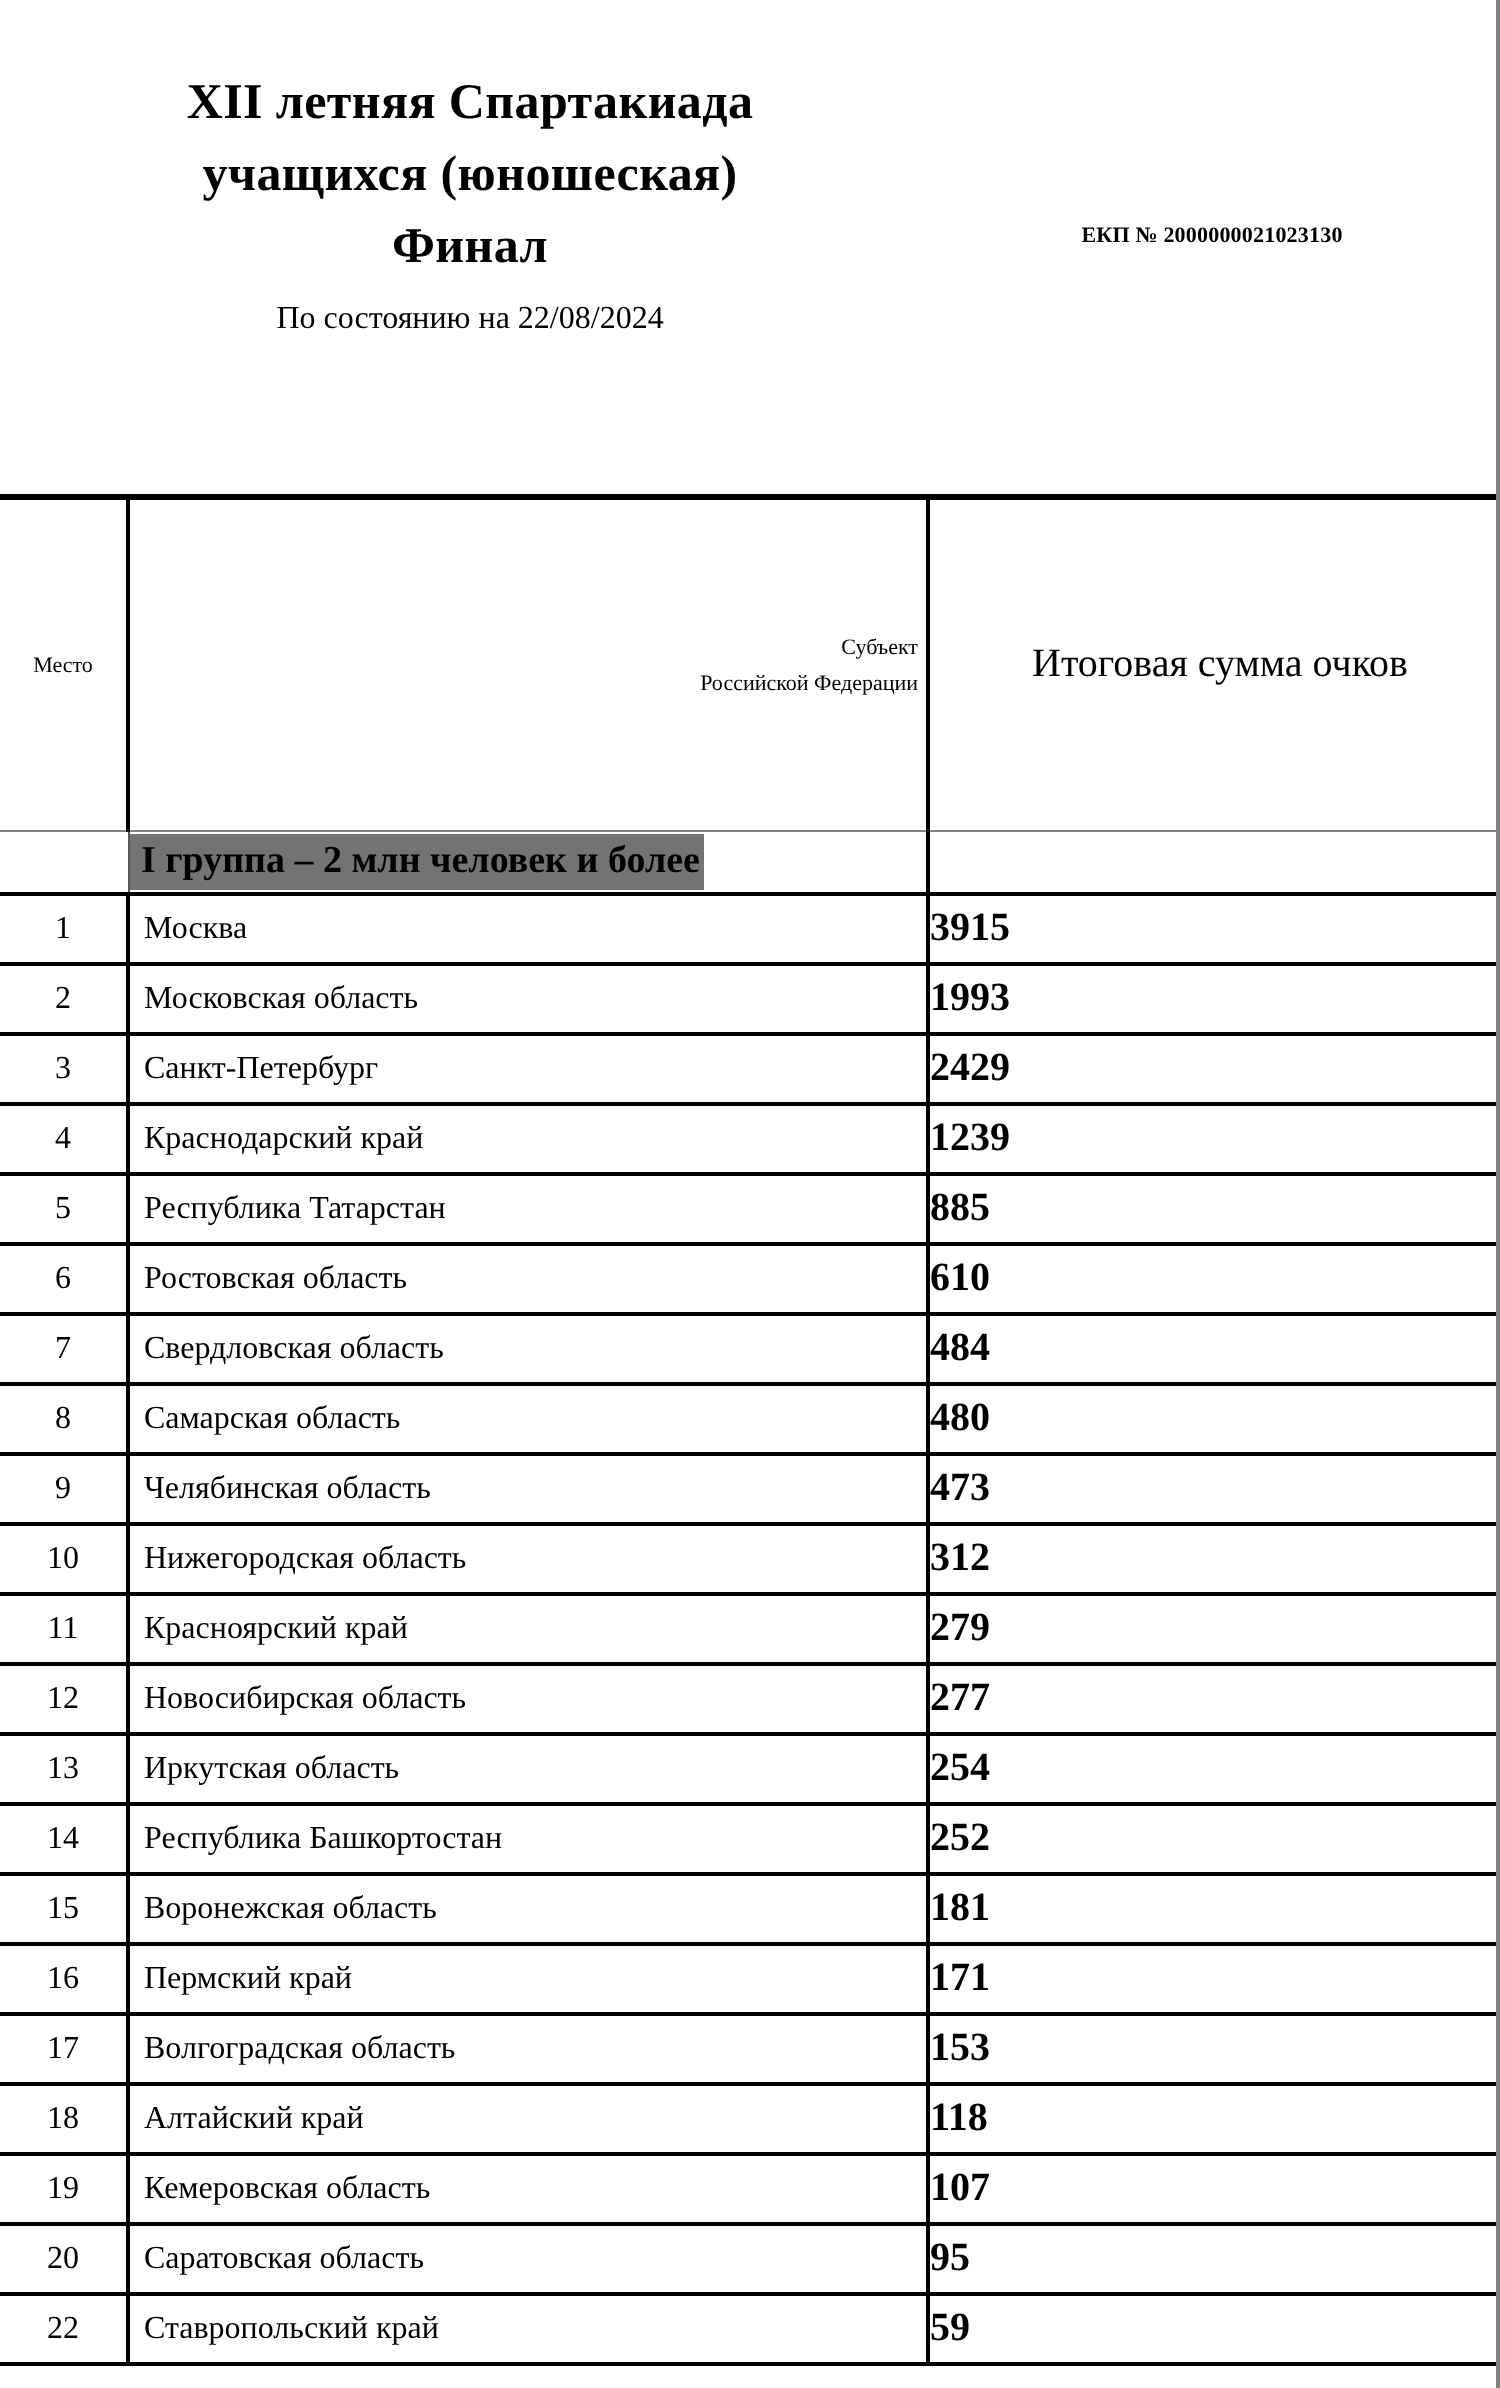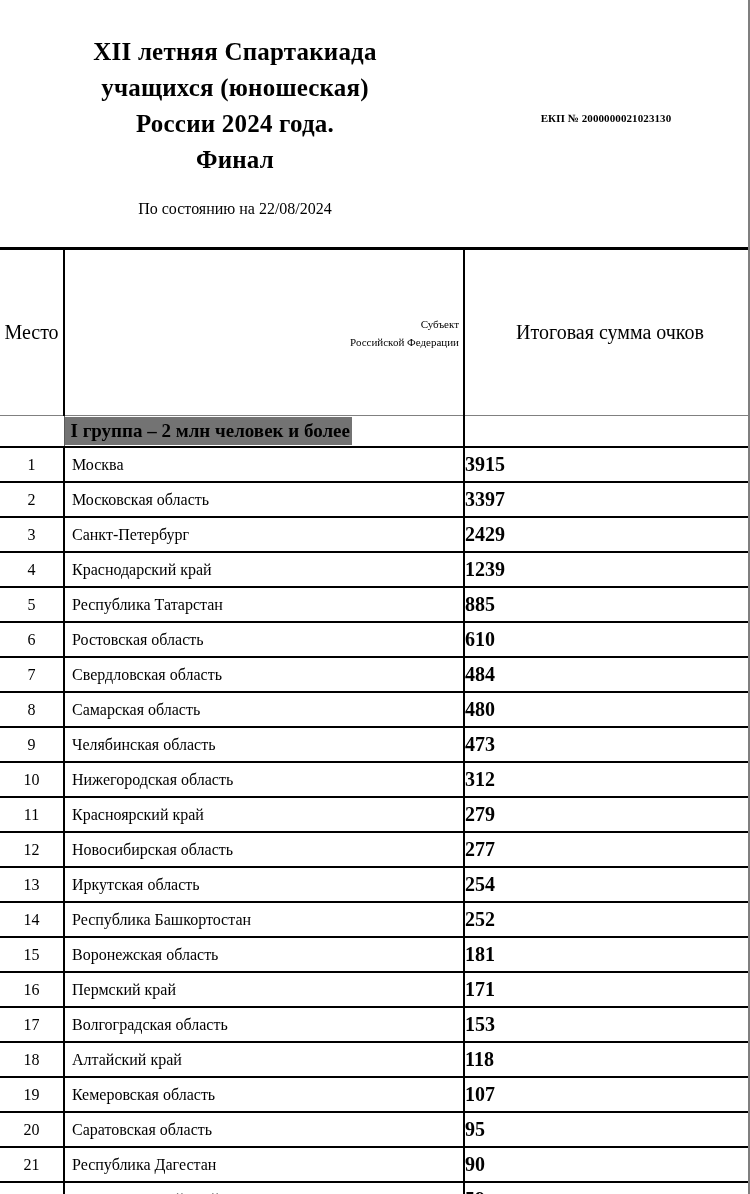--- a/index.html
+++ b/index.html
@@ -42,21 +42,21 @@
     text-align: center;
   }
   .title-line {
     font-weight: bold;
     font-size: 25px;
     line-height: 36px;
     letter-spacing: 0.2px;
     white-space: nowrap;
   }
   .subtitle-line {
-    margin-top: 21px;
+    margin-top: 8px;
     font-weight: normal;
     font-size: 16px;
     line-height: 20px;
     white-space: nowrap;
   }
 
   .ekp {
     position: absolute;
     left: 470px;
     top: 112px;
@@ -82,21 +82,21 @@
   thead th {
     border-left: 0;
     border-right: 2px solid #000000;
     border-bottom: 1px solid #808080;
     vertical-align: middle;
     padding: 0 4px;
     height: 165px;
     font-weight: normal;
   }
   thead th.th-place {
-    font-size: 20px;
+    font-size: 11px;
     text-align: center;
   }
   thead th.th-subject {
     font-size: 11px;
     text-align: right;
     line-height: 18px;
     padding-left: 16px;
   }
   thead th.th-points {
     font-size: 20px;
@@ -159,21 +159,20 @@
 </head>
 <body>
 
 <div class="page">
 
   <div class="header-block">
 
     <div class="title-wrap">
       <div class="title-line">XII летняя Спартакиада</div>
       <div class="title-line">учащихся (юношеская)</div>
-      <div class="title-line">России 2024 года.</div>
       <div class="title-line">Финал</div>
       <div class="subtitle-line">По состоянию на 22/08/2024</div>
     </div>
 
     <div class="ekp">ЕКП № 2000000021023130</div>
 
   </div>
 
   <table class="results">
     <colgroup>
@@ -200,21 +199,21 @@
         <td class="g-points"></td>
       </tr>
     <tr class="data-row">
           <td class="cell-place">1</td>
           <td class="cell-subject">Москва</td>
           <td class="cell-points">3915</td>
         </tr>
         <tr class="data-row">
           <td class="cell-place">2</td>
           <td class="cell-subject">Московская область</td>
-          <td class="cell-points">3397</td>
+          <td class="cell-points">1993</td>
         </tr>
         <tr class="data-row">
           <td class="cell-place">3</td>
           <td class="cell-subject">Санкт-Петербург</td>
           <td class="cell-points">2429</td>
         </tr>
         <tr class="data-row">
           <td class="cell-place">4</td>
           <td class="cell-subject">Краснодарский край</td>
           <td class="cell-points">1239</td>
@@ -293,25 +292,20 @@
           <td class="cell-place">19</td>
           <td class="cell-subject">Кемеровская область</td>
           <td class="cell-points">107</td>
         </tr>
         <tr class="data-row">
           <td class="cell-place">20</td>
           <td class="cell-subject">Саратовская область</td>
           <td class="cell-points">95</td>
         </tr>
         <tr class="data-row">
-          <td class="cell-place">21</td>
-          <td class="cell-subject">Республика Дагестан</td>
-          <td class="cell-points">90</td>
-        </tr>
-        <tr class="data-row">
           <td class="cell-place">22</td>
           <td class="cell-subject">Ставропольский край</td>
           <td class="cell-points">59</td>
         </tr>
       </tbody>
   </table>
 
 </div>
 
 </body></html>

